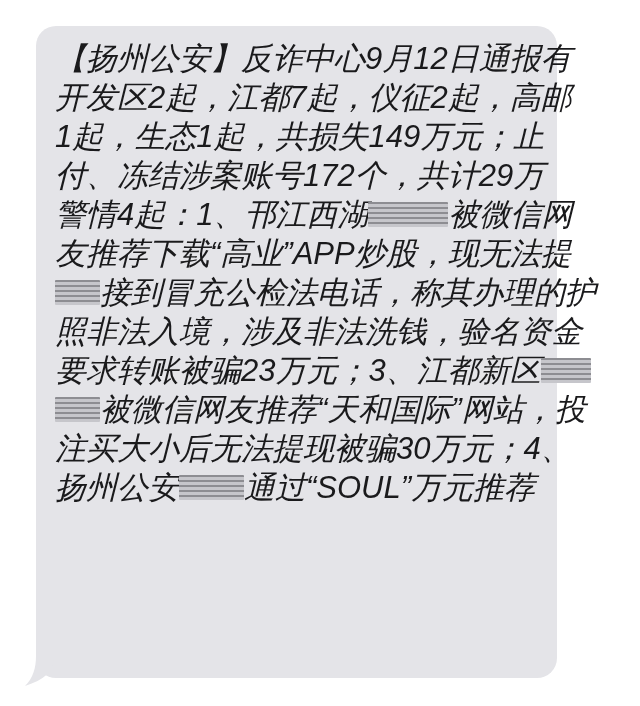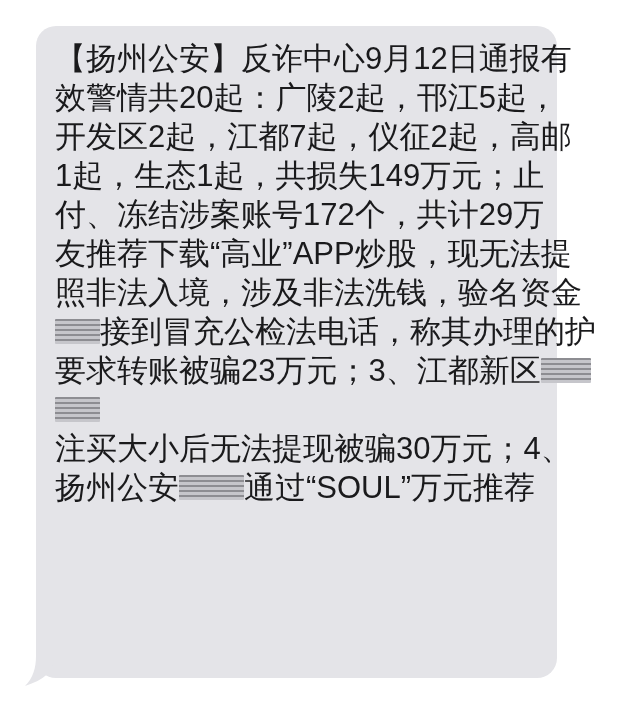--- a/index.html
+++ b/index.html
@@ -13,20 +13,21 @@
   html, body {
     width: 640px; height: 706px;
     background: var(--bg);
     font-family: "Liberation Sans", "DejaVu Sans", sans-serif;
     overflow: hidden;
   }
   .screen {
     position: relative;
     width: 640px; height: 706px;
     background: var(--bg);
+    font-style: italic;
   }
   .bubble {
     position: absolute;
     left: 36px; top: 26px;
     width: 521px; height: 652px;
     background: var(--bubble);
     border-radius: 20px;
     padding: 13px 5px 0 19px;
   }
   .tail {
@@ -59,26 +60,26 @@
 </head>
 <body>
 
 <div class="screen">
   <div class="bubble">
     <svg class="tail" viewBox="0 0 30 40" aria-hidden="true">
       <path d="M29 0 L29 12 C29 24 19 33 0 39 C8 31 11 21 11 9 L11 0 Z"></path>
     </svg>
     <div class="msg-text" id="msg-lines">
         <div class="line"><span>【扬州公安】反诈中心9月12日通报有</span></div>
-        <div class="line"><span>效警情共20起：广陵2起，邗江5起，</span></div>
         <div class="line"><span>开发区2起，江都7起，仪征2起，高邮</span></div>
         <div class="line"><span>1起，生态1起，共损失149万元；止</span></div>
         <div class="line"><span>付、冻结涉案账号172个，共计29万</span></div>
+        <div class="line"><span>警情4起：1、邗江西湖</span><span class="redact" style="width: 80px;"></span><span>被微信网</span></div>
         <div class="line"><span>友推荐下载“高业”APP炒股，现无法提</span></div>
+        <div class="line"><span class="redact" style="width: 45px;"></span><span>接到冒充公检法电话，称其办理的护</span></div>
         <div class="line"><span>照非法入境，涉及非法洗钱，验名资金</span></div>
-        <div class="line"><span class="redact" style="width: 45px;"></span><span>接到冒充公检法电话，称其办理的护</span></div>
         <div class="line"><span>要求转账被骗23万元；3、江都新区</span><span class="redact" style="width: 50px;"></span></div>
-        <div class="line"><span class="redact" style="width: 45px;"></span></div>
+        <div class="line"><span class="redact" style="width: 45px;"></span><span>被微信网友推荐“天和国际”网站，投</span></div>
         <div class="line"><span>注买大小后无法提现被骗30万元；4、</span></div>
         <div class="line"><span>扬州公安</span><span class="redact" style="width: 65px;"></span><span>通过“SOUL”万元推荐</span></div>
       </div>
   </div>
 </div>
 
 </body></html>

